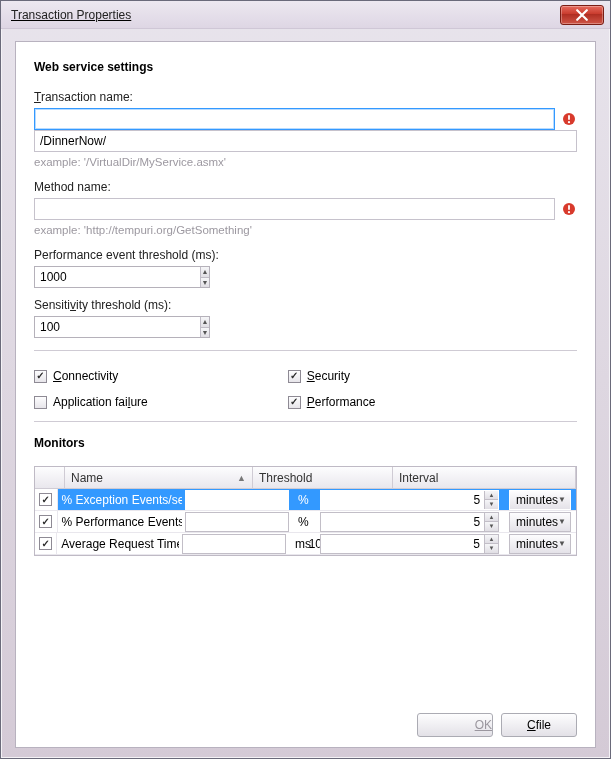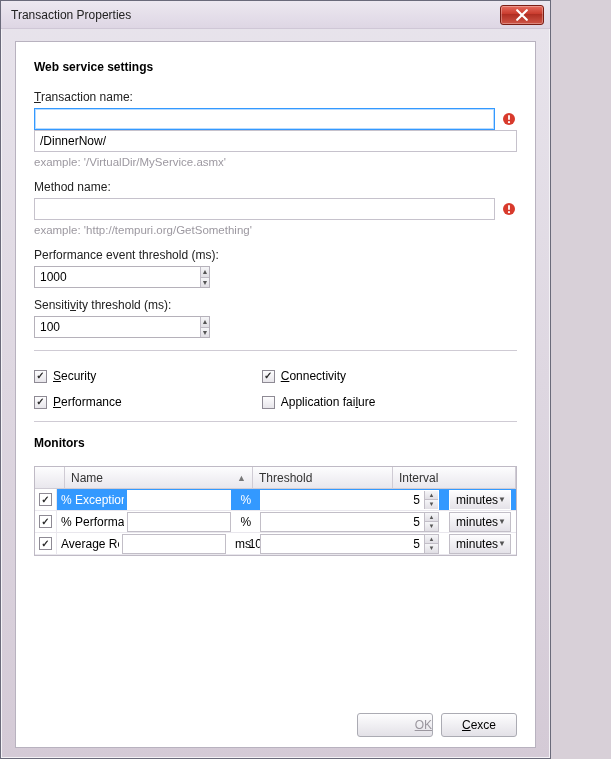--- a/index.html
+++ b/index.html
@@ -7,26 +7,27 @@
     margin: 0;
     font-family: "Segoe UI", Tahoma, sans-serif;
     font-size: 12px;
     background: #d8d0d8;
     color: #000;
     width: 611px;
     height: 759px;
     overflow: hidden;
   }
   .window {
-    width: 551px;
+    width: 611px;
     height: 759px;
     background: linear-gradient(#e8e4ec, #d4cad6);
     border: 1px solid #6a6a7a;
     position: relative;
     box-shadow: inset 0 0 0 1px #f4f2f6;
+    text-decoration: underline;
   }
   .titlebar {
     height: 28px;
     display: flex;
     align-items: center;
     padding: 0 6px 0 10px;
     background: linear-gradient(#ece8f0, #ded6e4);
     border-bottom: 1px solid #cfc7d6;
     justify-content: space-between;
   }
@@ -255,35 +256,35 @@
       </div>
     </div>
 
     <hr class="sep">
 
 
     <div class="checks">
       <div class="checks-col">
         <div class="chk">
           <span class="chkbox checked"></span>
+          <span class="lbl"><span class="ul">C</span><span>onnectivity</span></span>
+        </div>
+        <div class="chk">
+          <span class="chkbox"></span>
+          <span class="lbl"><span>Application fai</span><span class="ul">l</span><span>ure</span></span>
+        </div>
+      </div>
+      <div class="checks-col">
+        <div class="chk">
+          <span class="chkbox checked"></span>
           <span class="lbl"><span class="ul">S</span><span>ecurity</span></span>
         </div>
         <div class="chk">
           <span class="chkbox checked"></span>
           <span class="lbl"><span class="ul">P</span><span>erformance</span></span>
-        </div>
-      </div>
-      <div class="checks-col">
-        <div class="chk">
-          <span class="chkbox checked"></span>
-          <span class="lbl"><span class="ul">C</span><span>onnectivity</span></span>
-        </div>
-        <div class="chk">
-          <span class="chkbox"></span>
-          <span class="lbl"><span>Application fai</span><span class="ul">l</span><span>ure</span></span>
         </div>
       </div>
     </div>
 
     <hr class="sep">
 
     <div class="section-title">Monitors</div>
 
     <div class="monitors-box">
       <div class="mhead">
@@ -391,18 +392,18 @@
           </div>
         </div>
       </div>
     </div>
 
     <div class="footer">
       <div class="btn disabled">
         <span class="ul">OK</span>
       </div>
       <div class="btn">
-        <span><span class="ul">C</span><span>exce</span></span>
+        <span><span class="ul">C</span><span>file</span></span>
       </div>
     </div>
 
   </div>
 </div>
 
 </body></html>

